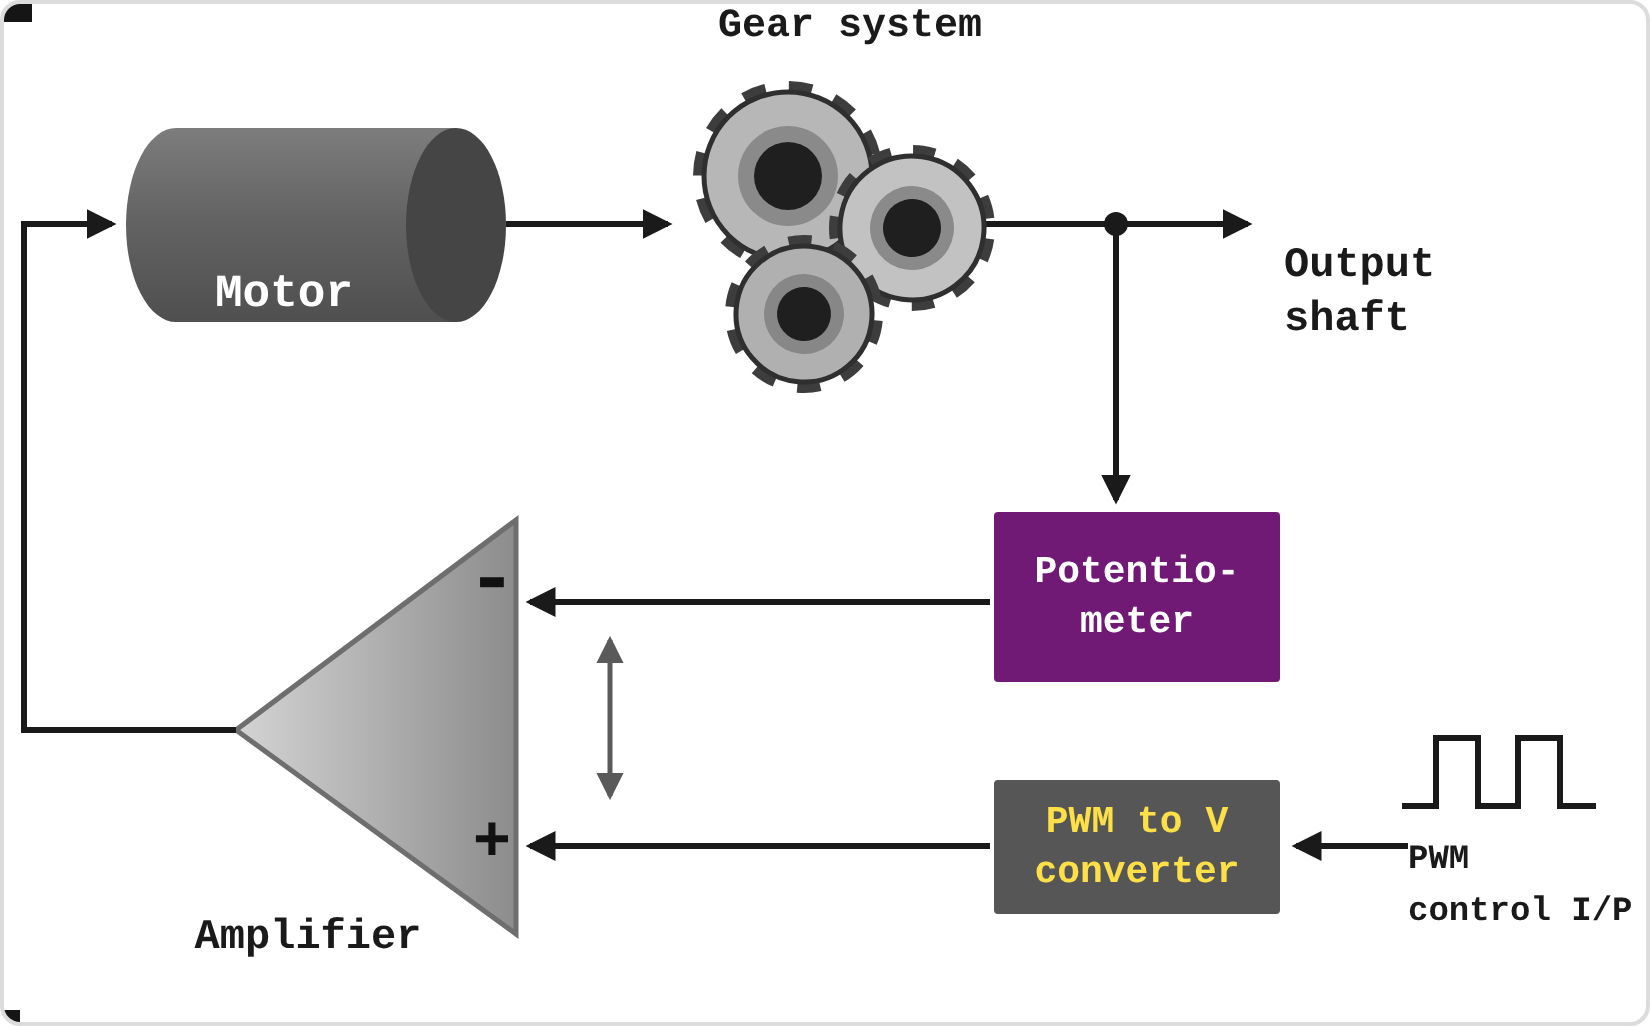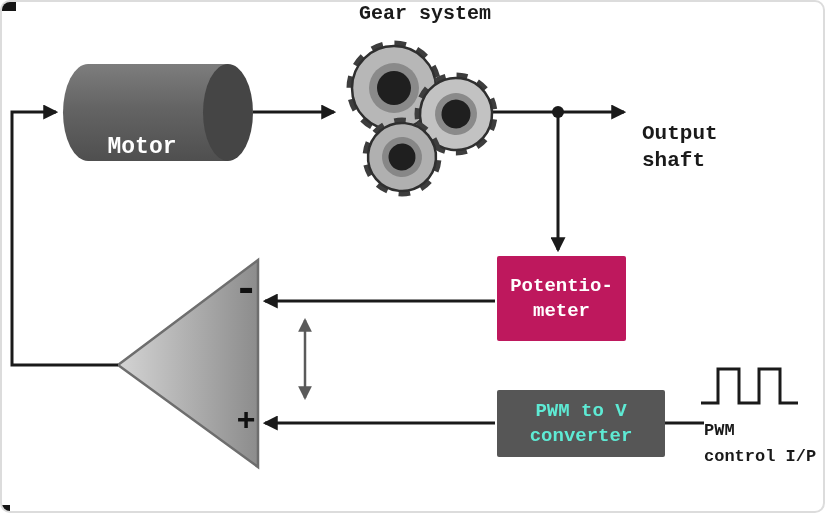--- a/index.html
+++ b/index.html
@@ -134,31 +134,32 @@
   <div class="artifact" style="left:0;top:503px;width:8px;height:10px;"></div>
 
   <div class="label" style="left:338px;top:0;width:170px;text-align:center;font-size:20px;">Gear system</div>
 
   <div class="label" style="left:92px;top:94px;width:96px;text-align:center;font-size:23px;color:#ffffff;margin-top:38px;">Motor</div>
 
   <div class="label" style="left:640px;top:102px;font-size:21px;line-height:27px;margin-top:16px;">Output
 shaft</div>
 
 
+  <div class="label" style="left:82px;top:456px;width:140px;text-align:center;font-size:21px;">Amplifier</div>
 
   <div class="label" style="left:702px;top:416px;font-size:17px;line-height:26px;">PWM
 control I/P</div>
 
   <div class="sign" style="left:226px;top:268px;width:36px;font-size:42px;line-height:42px;">-</div>
 
   <div class="sign" style="left:227px;top:404px;width:34px;font-size:32px;line-height:32px;">+</div>
 
-  <div class="box" style="left: 495px; top: 254px; width: 129px; height: 85px; background-color: #be185d; color: rgb(255, 255, 255);">
+  <div class="box" style="left: 495px; top: 254px; width: 143px; height: 85px; background-color: #701a75; color: rgb(255, 255, 255);">
     <span>Potentio-
 meter</span>
   </div>
 
-  <div class="box" style="left: 495px; top: 388px; width: 168px; height: 67px; background-color: rgb(86, 86, 86); color: #5eead4;">
+  <div class="box" style="left: 495px; top: 388px; width: 143px; height: 67px; background-color: rgb(86, 86, 86); color: #fde047;">
     <span>PWM to V
 converter</span>
   </div>
 
 </div>
 
 </body></html>

